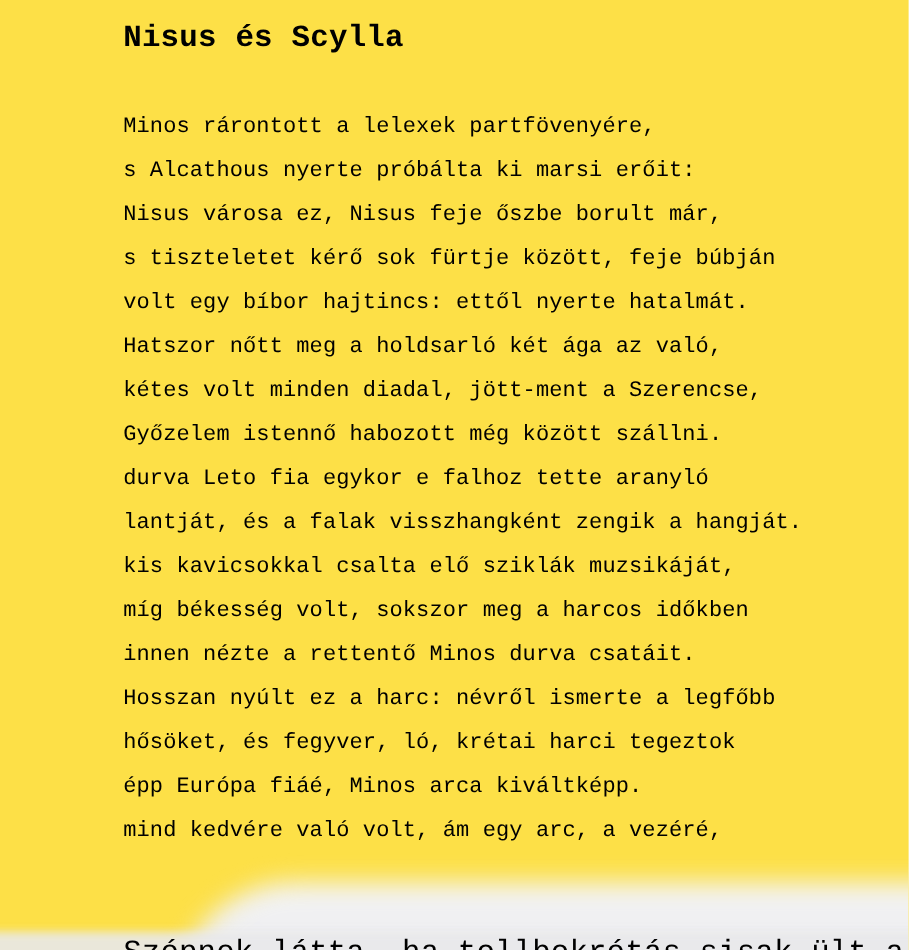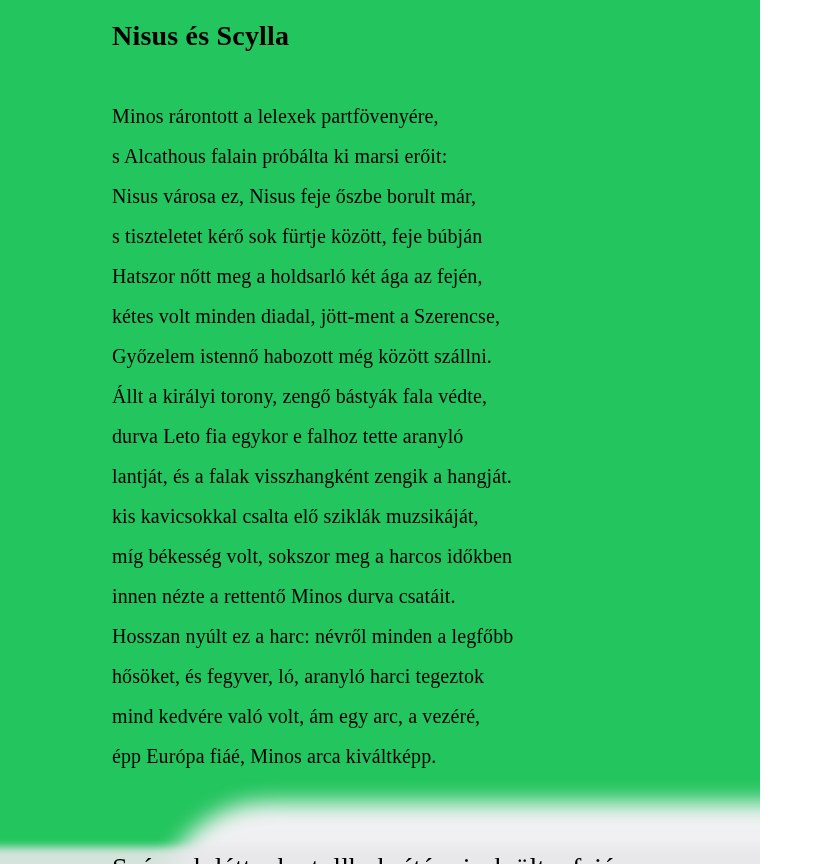--- a/index.html
+++ b/index.html
@@ -1,22 +1,22 @@
 <!DOCTYPE html>
 <html><head>
 <meta charset="utf-8">
 <style>
   html, body { margin: 0; padding: 0; }
   .page {
     position: relative;
-    width: 760px;
+    width: 826px;
     height: 864px;
-    background: #22c55e;
+    background: #fde047;
     overflow: hidden;
-    font-family: Liberation Serif, serif;
+    font-family: Liberation Mono, monospace;
     color: #000000;
   }
   .content {
     position: absolute;
     left: 112px;
     top: 16px;
     z-index: 2;
   }
   .poem-title {
     font-size: 28px;
@@ -70,33 +70,33 @@
 <body>
 
 <div class="page">
 
   <div class="shade-corner"></div>
   <div class="shade-band"></div>
 
   <div class="content">
     <h1 class="poem-title">Nisus és Scylla</h1>
     <div class="line">Minos rárontott a lelexek partfövenyére,</div>
-    <div class="line">s Alcathous falain próbálta ki marsi erőit:</div>
+    <div class="line">s Alcathous nyerte próbálta ki marsi erőit:</div>
     <div class="line">Nisus városa ez, Nisus feje őszbe borult már,</div>
     <div class="line">s tiszteletet kérő sok fürtje között, feje búbján</div>
-    <div class="line">Hatszor nőtt meg a holdsarló két ága az fején,</div>
+    <div class="line">volt egy bíbor hajtincs: ettől nyerte hatalmát.</div>
+    <div class="line">Hatszor nőtt meg a holdsarló két ága az való,</div>
     <div class="line">kétes volt minden diadal, jött-ment a Szerencse,</div>
     <div class="line">Győzelem istennő habozott még között szállni.</div>
-    <div class="line">Állt a királyi torony, zengő bástyák fala védte,</div>
     <div class="line">durva Leto fia egykor e falhoz tette aranyló</div>
     <div class="line">lantját, és a falak visszhangként zengik a hangját.</div>
     <div class="line">kis kavicsokkal csalta elő sziklák muzsikáját,</div>
     <div class="line">míg békesség volt, sokszor meg a harcos időkben</div>
     <div class="line">innen nézte a rettentő Minos durva csatáit.</div>
-    <div class="line">Hosszan nyúlt ez a harc: névről minden a legfőbb</div>
-    <div class="line">hősöket, és fegyver, ló, aranyló harci tegeztok</div>
+    <div class="line">Hosszan nyúlt ez a harc: névről ismerte a legfőbb</div>
+    <div class="line">hősöket, és fegyver, ló, krétai harci tegeztok</div>
+    <div class="line">épp Európa fiáé, Minos arca kiváltképp.</div>
     <div class="line">mind kedvére való volt, ám egy arc, a vezéré,</div>
-    <div class="line">épp Európa fiáé, Minos arca kiváltképp.</div>
   </div>
 
   <div class="clipped-line">Szépnek látta, ha tollbokrétás sisak ült a fején,</div>
 
 </div>
 
 </body></html>

